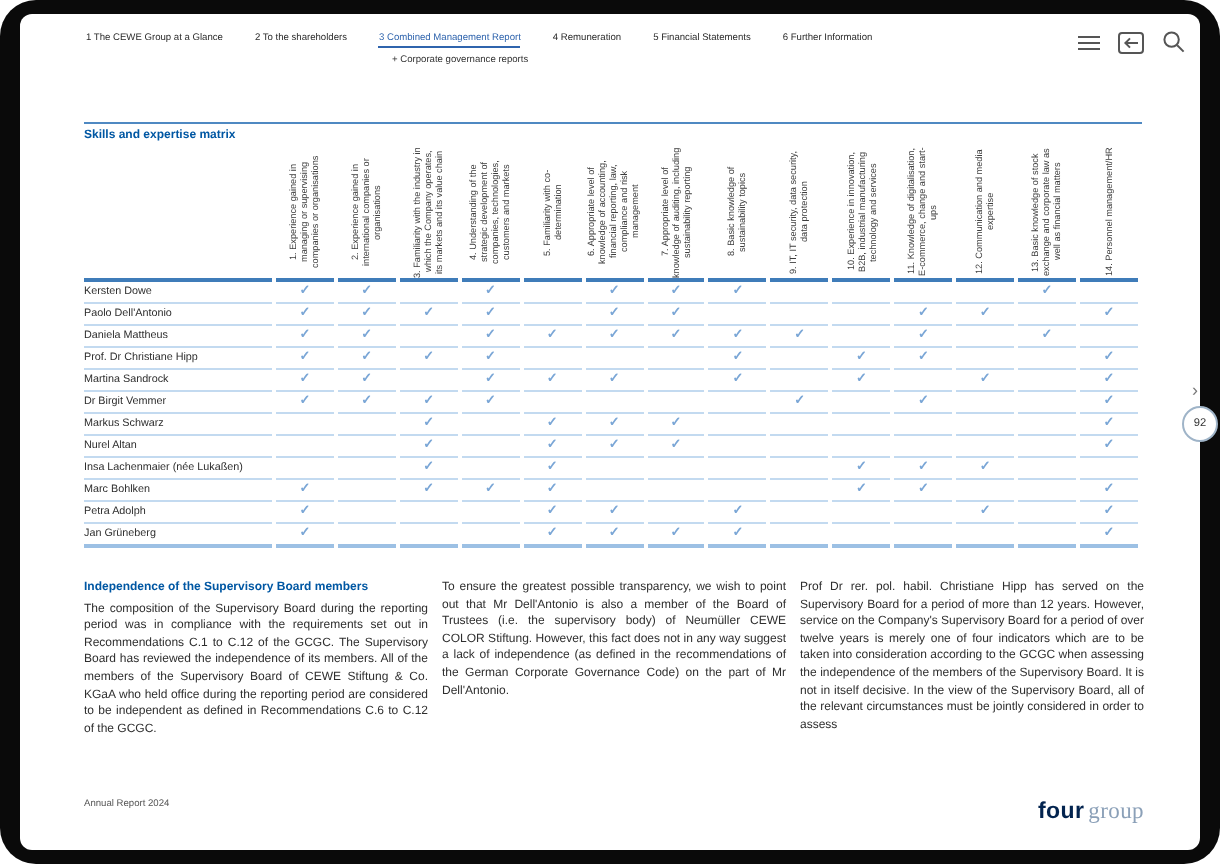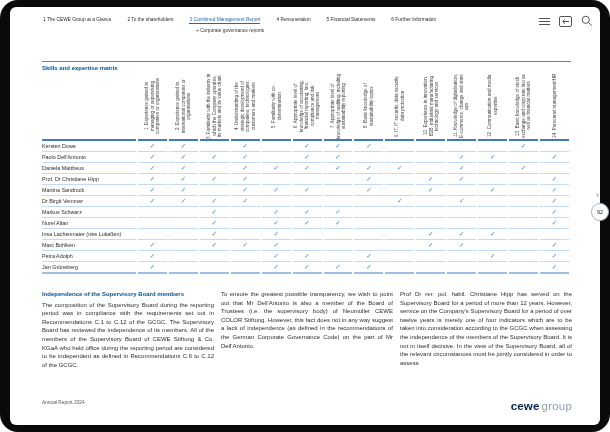--- a/index.html
+++ b/index.html
@@ -41,21 +41,21 @@
   
   .cols{position:absolute;left:32px;top:283px;width:530px;display:flex;gap:7px;}
   .col{flex:1;}
   .col h2{margin:0 0 2px 0;font-size:6px;color:#0057a3;font-weight:bold;line-height:8.6px;}
   .col p{margin:0;font-size:6px;line-height:8.6px;color:#2e2e2e;text-align:justify;}
 
   
   .foot-left{position:absolute;left:32px;bottom:20px;font-size:4.8px;color:#555;}
   .logo{position:absolute;right:28px;bottom:13px;font-size:11.5px;letter-spacing:.2px;}
   .logo b{color:#03244f;font-weight:bold;}
-  .logo i{font-style:normal;color:#8ba0b8;margin-left:2px;}
+  .logo i{font-style:normal;color:#8ba0b8;margin-left:2px;font-family:Liberation Serif, serif;}
 </style>
 </head>
 <body>
 
 <div class="stage">
   <div class="frame"></div>
   <div class="page">
 
     <nav class="topnav" id="top-nav">
         <span class="nav-item">1  The CEWE Group at a Glance</span>
@@ -358,15 +358,15 @@
       </div>
       <div class="col">
         <p>To ensure the greatest possible transparency, we wish to point out that Mr Dell'Antonio is also a member of the Board of Trustees (i.e. the supervisory body) of Neumüller CEWE COLOR Stiftung. However, this fact does not in any way suggest a lack of independence (as defined in the recommendations of the German Corporate Governance Code) on the part of Mr Dell'Antonio.</p>
       </div>
       <div class="col">
         <p>Prof Dr rer. pol. habil. Christiane Hipp has served on the Supervisory Board for a period of more than 12 years. However, service on the Company's Supervisory Board for a period of over twelve years is merely one of four indicators which are to be taken into consideration according to the GCGC when assessing the independence of the members of the Supervisory Board. It is not in itself decisive. In the view of the Supervisory Board, all of the relevant circumstances must be jointly considered in order to assess</p>
       </div>
     </section>
 
     <span class="foot-left">Annual Report 2024</span>
-    <span class="logo"><b>cewe</b><i>group</i></span>
+    <span class="logo"><b>four</b><i>group</i></span>
   </div>
 </div>
 
 </body></html>

